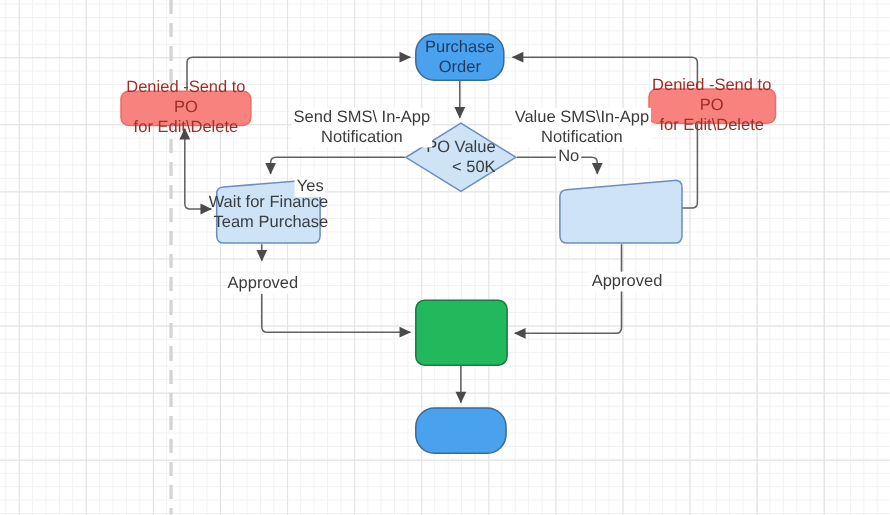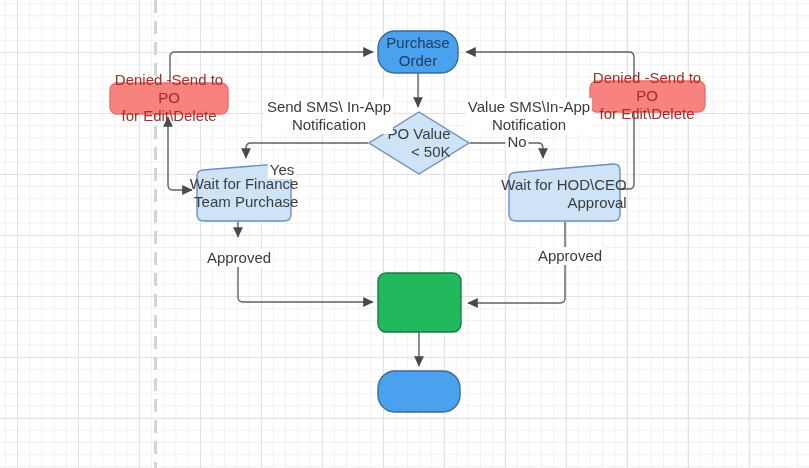--- a/index.html
+++ b/index.html
@@ -78,22 +78,20 @@
   <div class="lbl node-lbl txt-navy" style="left:418px;top:52px;">Purchase
 Order</div>
   <div class="lbl node-lbl txt-dark" style="left:419px;top:143px;">PO Value
 &lt; 50K</div>
   <div class="lbl node-lbl txt-red" style="left:169px;top:98px;width:130px;">Denied -Send to PO
 for Edit\Delete</div>
   <div class="lbl node-lbl txt-red" style="left:647px;top:96px;width:130px;">Denied -Send to PO
 for Edit\Delete</div>
   <div class="lbl node-lbl txt-dark" style="left:244px;top:193px;">Wait for Finance
 Team Purchase</div>
-  <div class="lbl node-lbl txt-dark" style="left:564px;top:194px;">Wait for HOD\CEO
-Approval</div>
 
   <div class="lbl edge-lbl" style="left:301px;top:116px;margin-left:28px;">Send SMS\ In-App
 Notification</div>
   <div class="lbl edge-lbl" style="left:529px;top:116px;">Value SMS\In-App
 Notification</div>
   <div class="lbl edge-lbl" style="left:282px;top:142px;margin-top:28px;">Yes</div>
   <div class="lbl edge-lbl" style="left:517px;top:142px;">No</div>
   <div class="lbl edge-lbl" style="left:239px;top:258px;">Approved</div>
   <div class="lbl edge-lbl" style="left:570px;top:256px;">Approved</div>
 </div>

